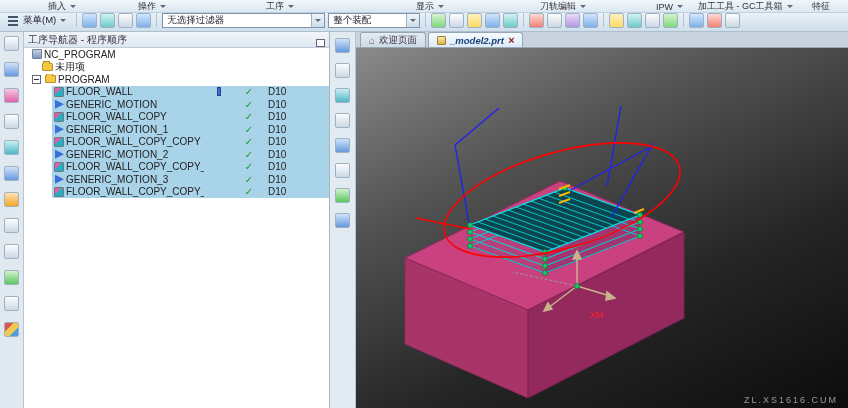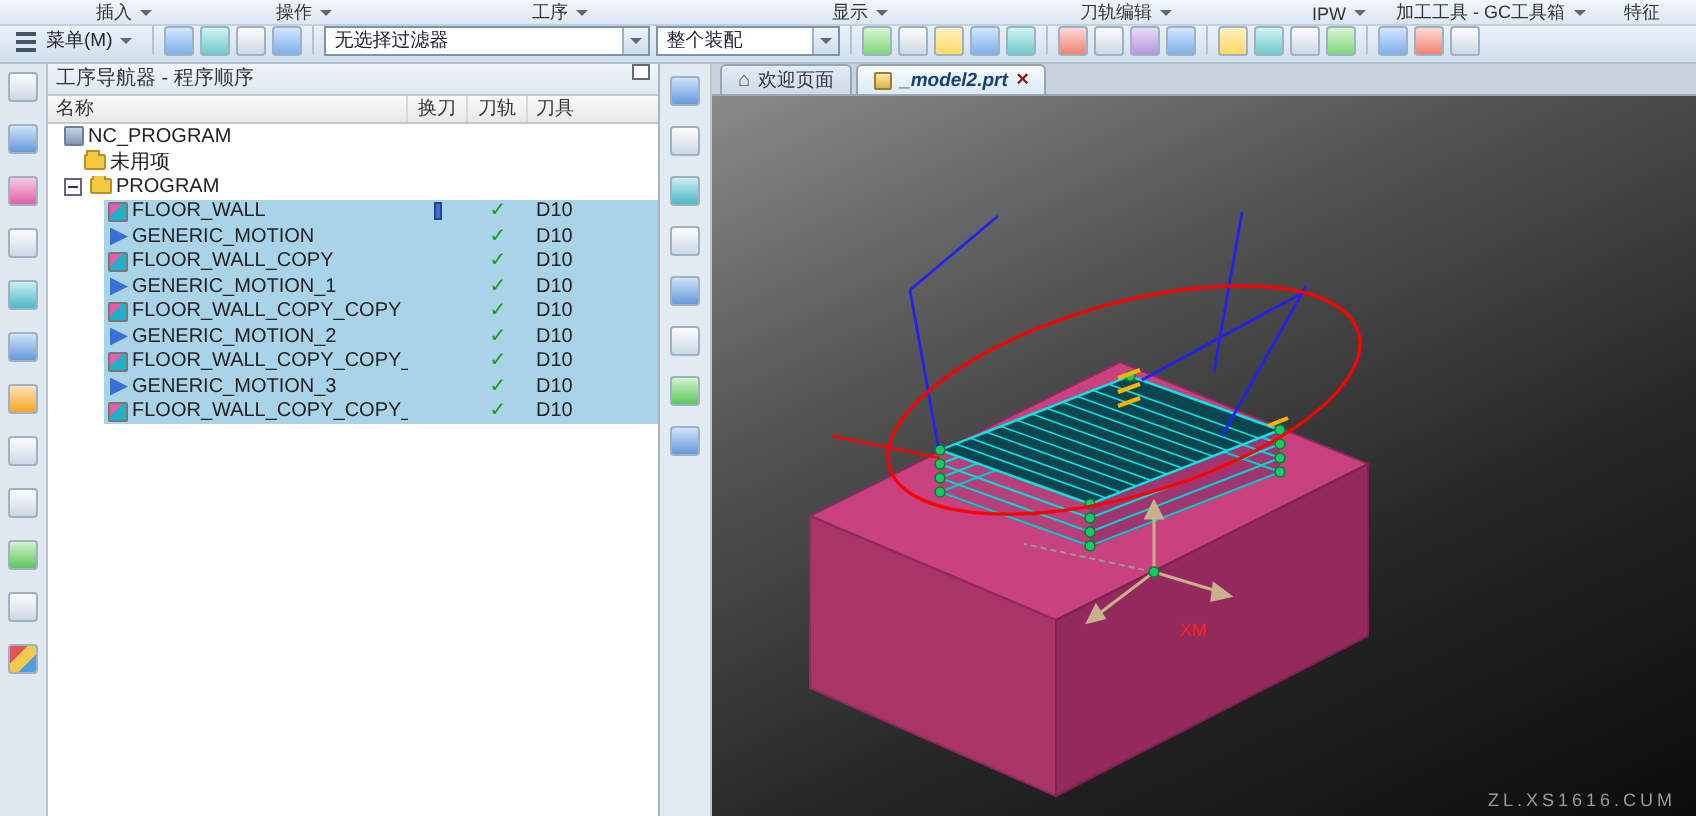--- a/index.html
+++ b/index.html
@@ -37,21 +37,21 @@
   .ricon { width:15px; height:15px; border:1px solid #9fb2c4; border-radius:2px; background:linear-gradient(#fcfdfe,#ccd8e4); }
   .ricon.c-mag  { background:linear-gradient(#f6c9e0,#e060a8); }
   .ricon.c-teal { background:linear-gradient(#c8eef0,#4fb8c8); }
   .ricon.c-org  { background:linear-gradient(#ffe2b8,#f5a623); }
   .ricon.c-grn  { background:linear-gradient(#d2f2cf,#5cc75c); }
   .ricon.c-blu  { background:linear-gradient(#cfe2fa,#6699dd); }
   .ricon.c-mix  { background:linear-gradient(135deg,#e05555 0 33%,#f2c94c 33% 66%,#4f9fe0 66% 100%); }
 
   
   .nav-panel { width:306px; background:#fff; border-right:1px solid #a8b4c0; display:flex; flex-direction:column; }
-  .nav-title { height:16px; background:linear-gradient(#f2f6fa,#dde7f0); border-bottom:1px solid #c0ccd8; display:flex; align-items:flex-start; padding:0 4px; font-size:10px; color:#334; }
+  .nav-title { height:16px; background:linear-gradient(#f2f6fa,#dde7f0); border-bottom:1px solid #c0ccd8; display:flex; align-items:flex-end; padding:0 4px; font-size:10px; color:#334; }
   .nav-title .spacer { flex:1; }
   .float-box { width:9px; height:8px; border:1px solid #667; background:#fff; }
   .nav-header { height:14px; display:flex; background:linear-gradient(#fafafa,#e8e8e8); border-bottom:1px solid #c8c8c8; font-size:9.5px; color:#333; align-items:center; }
   .nav-header .h-name { width:180px; padding-left:4px; border-right:1px solid #d8d8d8; }
   .nav-header .h-sm   { width:30px; text-align:center; border-right:1px solid #d8d8d8; }
   .nav-header .h-tool { flex:1; padding-left:4px; }
   .nav-body { flex:1; overflow:hidden; background:#fff; position:relative; }
   .trow { height:12.5px; display:flex; align-items:center; font-size:10px; white-space:nowrap; }
   .trow .cname { width:180px; display:flex; align-items:center; gap:2px; overflow:hidden; }
   .trow .csm   { width:30px; display:flex; align-items:center; justify-content:center; }
@@ -186,26 +186,20 @@
     <span class="ricon"></span>
     <span class="ricon c-mix"></span>
   </div>
 
   <div class="nav-panel">
     <div class="nav-title">
       <span>工序导航器 - 程序顺序</span>
       <span class="spacer"></span>
       <span class="float-box"></span>
     </div>
-    <div class="nav-header">
-      <span class="h-name">名称</span>
-      <span class="h-sm">换刀</span>
-      <span class="h-sm">刀轨</span>
-      <span class="h-tool">刀具</span>
-    </div>
     <div class="nav-body">
 
       <div class="trow">
         <span class="cname">
             <span class="ind1"></span>
             <span class="ic-prog"></span>
             <span>NC_PROGRAM</span>
           </span>
         <span class="csm"></span>
           <span class="csm"></span>

